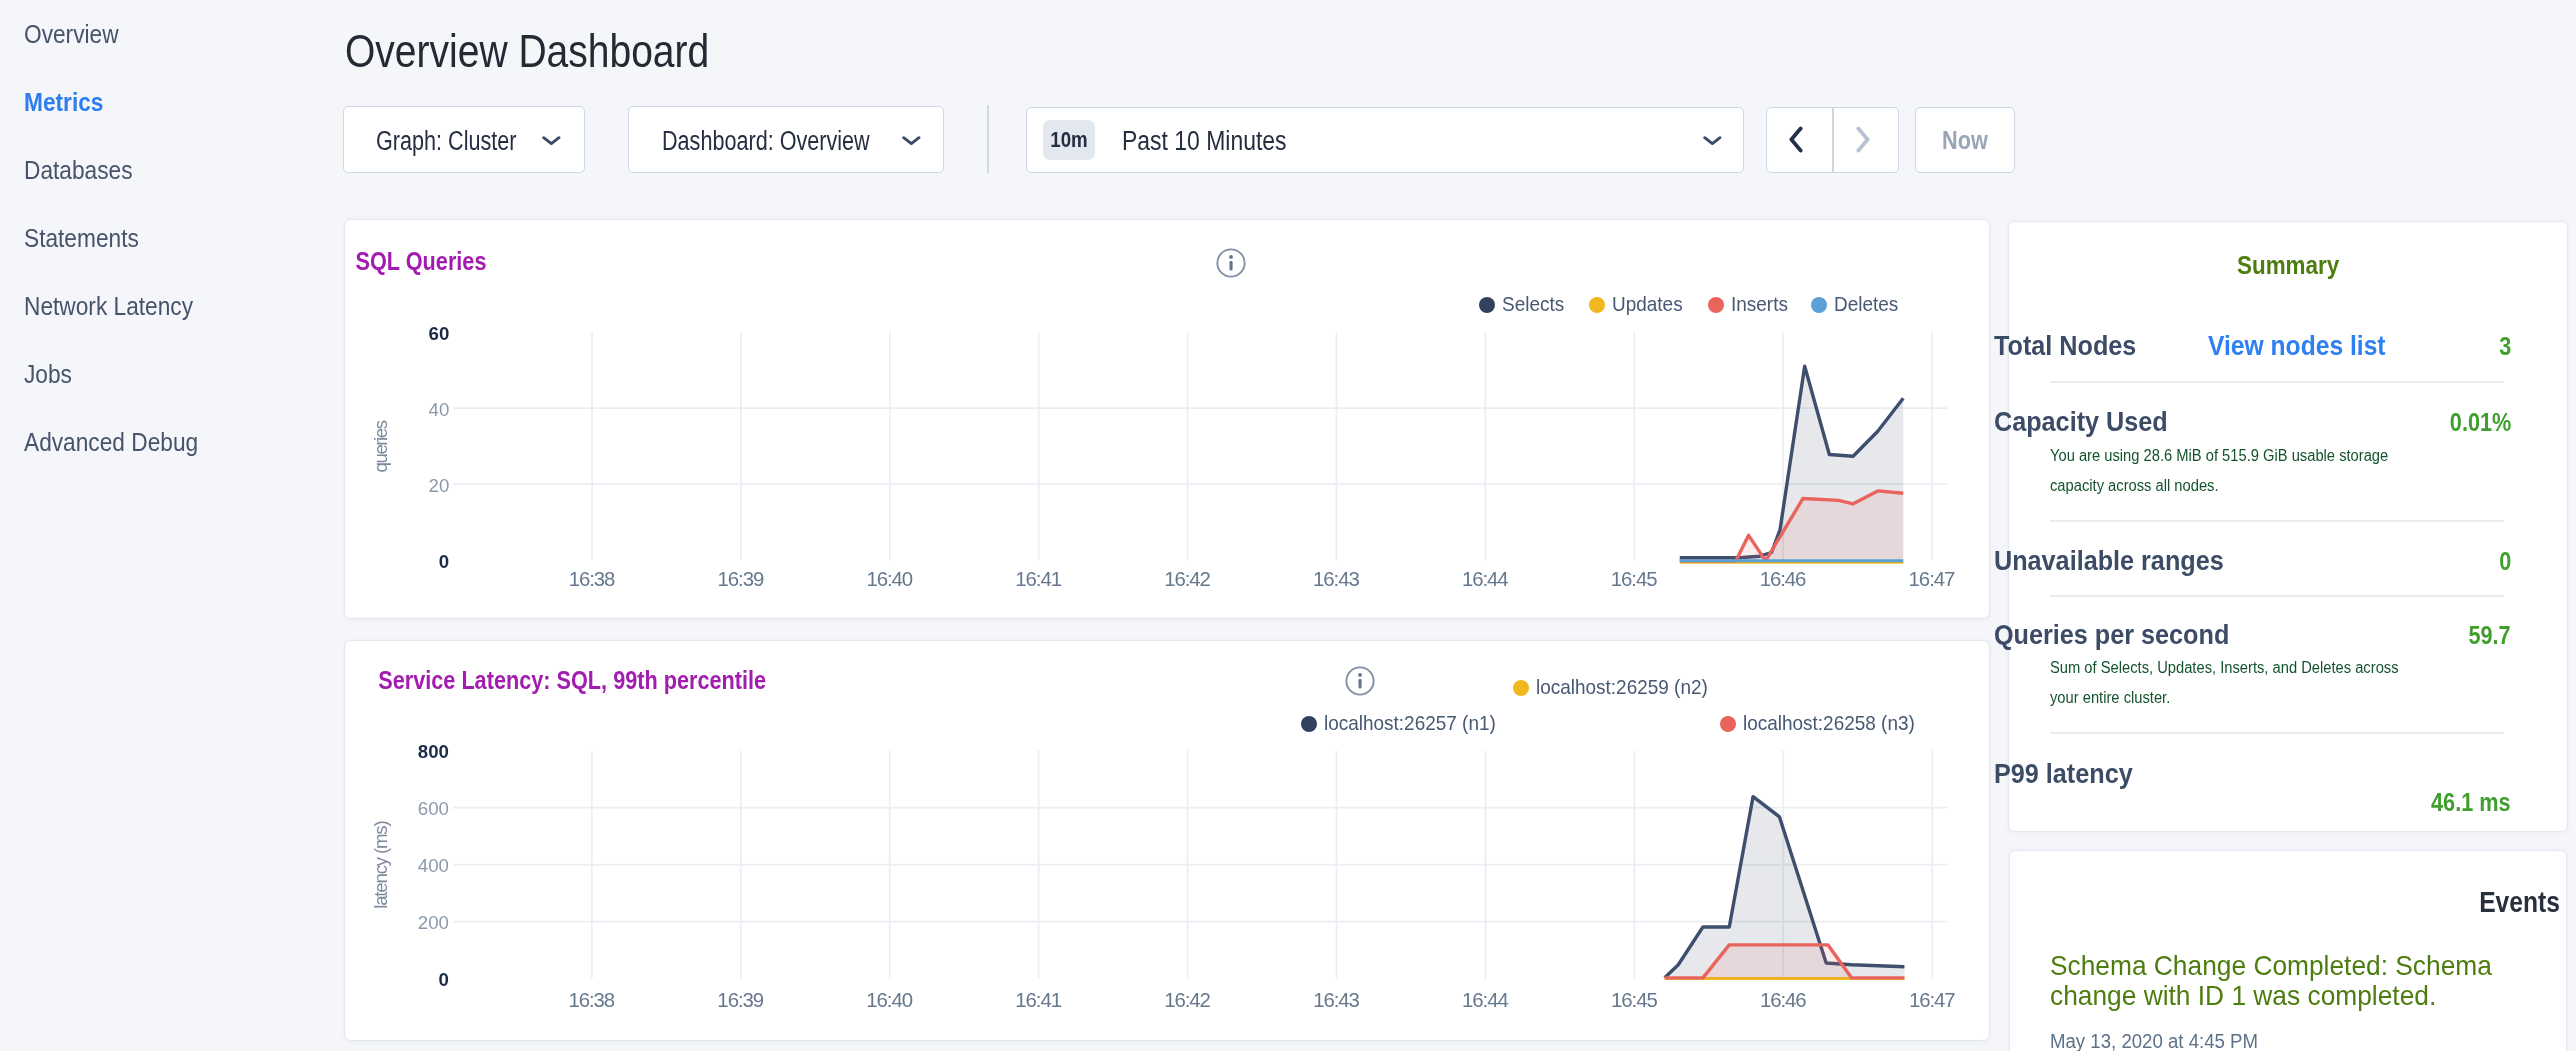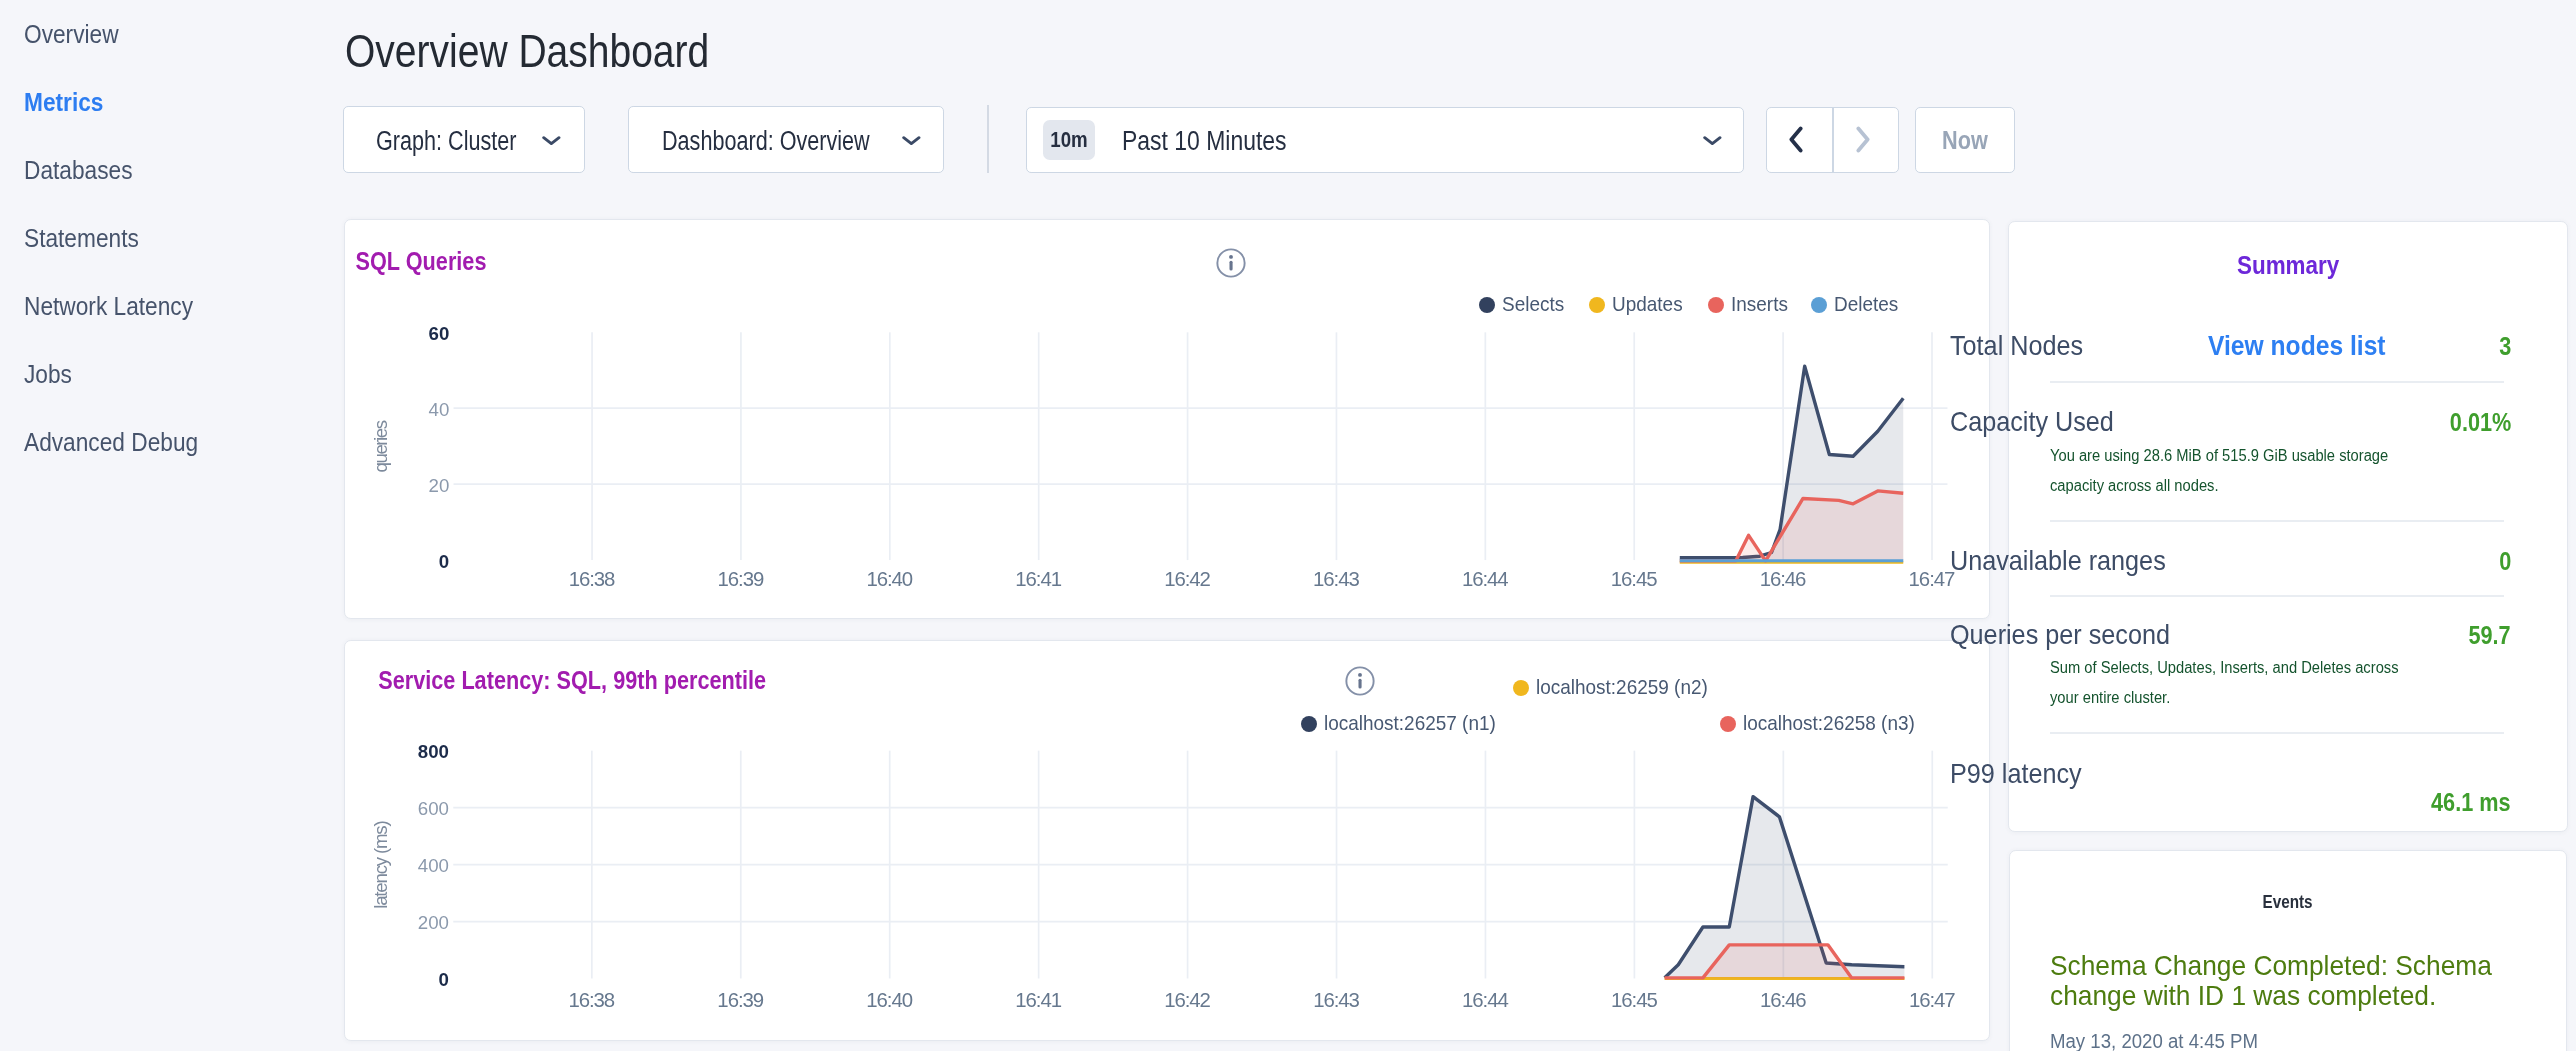--- a/index.html
+++ b/index.html
@@ -21,21 +21,21 @@
 .card{position:absolute;background:#fff;border:1.7px solid #e3e7ee;border-radius:6.8px;box-shadow:0 0.9px 4.3px rgba(60,70,90,0.05)}
 .plot{position:absolute}
 .ctitle{position:absolute;text-align:left;font-size:25.5px;font-weight:700;color:#a21caf;line-height:31px}
 .ctitle span{display:inline-block;transform:scaleX(0.85);transform-origin:50% 50%}
 .yt{font-size:22px;fill:#8b99ac;text-anchor:end;font-family:"Liberation Sans",sans-serif}
 .yt.b{fill:#1c2b4a;font-weight:700}
 .xt{font-size:24px;fill:#66788e;font-family:"Liberation Sans",sans-serif}
 .ut{font-size:22px;fill:#7d8a9c;text-anchor:middle;font-family:"Liberation Sans",sans-serif}
 .lgd{font-size:20.4px;color:#475872;line-height:32px;white-space:nowrap}
 .dot{display:inline-block;width:16px;height:16px;border-radius:50%;margin-right:6.8px;vertical-align:-1.7px}
-.shead{position:absolute;left:1950px;font-size:28px;font-weight:400;color:#3d4c66;line-height:36px}
+.shead{position:absolute;left:1994px;font-size:28px;font-weight:700;color:#3d4c66;line-height:36px}
 .shead span{transform:scaleX(0.90)}
 .sval{position:absolute;right:65px;font-size:25.5px;font-weight:700;color:#3f9e2d;line-height:36px;text-align:right}
 .sval span{transform:scaleX(0.85);transform-origin:100% 50%}
 .sub{position:absolute;left:2050px;font-size:16px;color:#14532d;line-height:30px}
 .sub span{transform:scaleX(0.92);transform-origin:0 0}
 .sdiv{position:absolute;left:2050px;width:454px;height:1.7px;background:#e9edf2}
 </style></head>
 <body>
 <div class="nav " style="top:17px"><span class="sx">Overview</span></div>
 <div class="nav act" style="top:85px"><span class="sx">Metrics</span></div>
@@ -162,21 +162,21 @@
 <polyline points="1552.0,396.0 1568.0,380.8 1597.0,336.4 1628.0,336.4 1656.0,183.1 1687.0,206.8 1742.0,378.7 1772.0,380.8 1834.0,383.1" fill="none" stroke="#3e4e6d" stroke-width="4" stroke-linejoin="round"></polyline>
 <polyline points="1552.0,397.0 1834.0,397.0" fill="none" stroke="#eeb81e" stroke-width="3.5"></polyline>
 <path d="M1552.0,397.0 L1552.0,396.3 L1597.0,396.3 L1628.0,357.4 L1744.0,357.4 L1772.0,396.3 L1834.0,396.3 L1834.0,397.0 Z" fill="rgba(233,100,94,0.12)"></path>
 <polyline points="1552.0,396.3 1597.0,396.3 1628.0,357.4 1744.0,357.4 1772.0,396.3 1834.0,396.3" fill="none" stroke="#e8645d" stroke-width="4" stroke-linejoin="round"></polyline>
 </svg>
 <div class="abs lgd" style="left:1301px;top:707px"><span class="dot" style="background:#32415e"></span><span class="sx93">localhost:26257 (n1)</span></div>
 <div class="abs lgd" style="left:1513px;top:671px"><span class="dot" style="background:#f0b71e"></span><span class="sx93">localhost:26259 (n2)</span></div>
 <div class="abs lgd" style="left:1720px;top:707px"><span class="dot" style="background:#e8645d"></span><span class="sx93">localhost:26258 (n3)</span></div>
 
 <div class="card" style="left:2008px;top:221px;width:560px;height:611px"></div>
-<div class="abs" style="left:2008px;top:250px;width:560px;text-align:center;font-size:25.5px;font-weight:700;color:#6d28d9;line-height:31px"><span class="sx88" style="transform-origin:50% 50%">Summary</span></div>
+<div class="abs" style="left:2008px;top:250px;width:560px;text-align:center;font-size:25.5px;font-weight:700;color:#4d7c0f;line-height:31px"><span class="sx88" style="transform-origin:50% 50%">Summary</span></div>
 
 <div class="shead" style="top:328px"><span class="sx90">Total Nodes</span></div>
 <div class="abs" style="left:2208px;top:328px;font-size:28px;font-weight:700;color:#2d7ff2;line-height:36px"><span class="sx88">View nodes list</span></div>
 <div class="sval" style="top:328px"><span class="sx88">3</span></div>
 <div class="sdiv" style="top:381px"></div>
 
 <div class="shead" style="top:404px"><span class="sx90">Capacity Used</span></div>
 <div class="sval" style="top:404px"><span class="sx88">0.01%</span></div>
 <div class="sub" style="top:441px"><span class="sx93">You are using 28.6 MiB of 515.9 GiB usable storage<br>capacity across all nodes.</span></div>
 <div class="sdiv" style="top:520px"></div>
@@ -187,16 +187,16 @@
 
 <div class="shead" style="top:617px"><span class="sx90">Queries per second</span></div>
 <div class="sval" style="top:617px"><span class="sx88">59.7</span></div>
 <div class="sub" style="top:653px"><span class="sx93">Sum of Selects, Updates, Inserts, and Deletes across<br>your entire cluster.</span></div>
 <div class="sdiv" style="top:732px"></div>
 
 <div class="shead" style="top:756px"><span class="sx90">P99 latency</span></div>
 <div class="sval" style="top:784px"><span class="sx88">46.1 ms</span></div>
 
 <div class="card" style="left:2009px;top:850px;width:558px;height:255px"></div>
-<div class="abs" style="left:2009px;top:887px;width:558px;text-align:center;font-size:18px;font-weight:700;color:#29303d;line-height:31px"><span class="sx85" style="transform-origin:50% 50%;display:inline-block">Events</span></div>
+<div class="abs" style="left:2009px;top:887px;width:558px;text-align:right;font-size:29px;font-weight:700;color:#29303d;line-height:31px"><span class="sx85" style="transform-origin:50% 50%;display:inline-block">Events</span></div>
 <div class="abs" style="left:2050px;top:951px;font-size:28px;color:#4d7c0f;line-height:30px"><span class="sx94" style="transform-origin:0 0">Schema Change Completed: Schema<br>change with ID 1 was completed.</span></div>
 <div class="abs" style="left:2050px;top:1029px;font-size:19.6px;color:#5d7189;line-height:25.5px"><span class="sx" style="transform:scaleX(0.95)">May 13, 2020 at 4:45 PM</span></div>
 
 
 </body></html>

